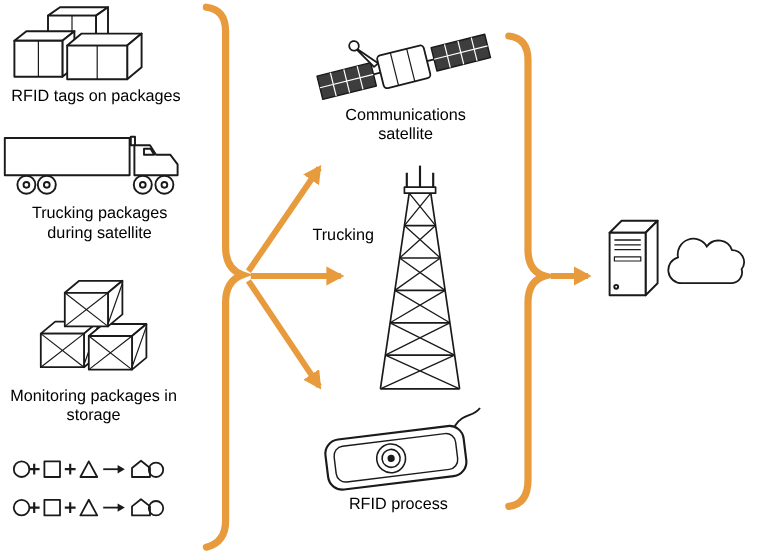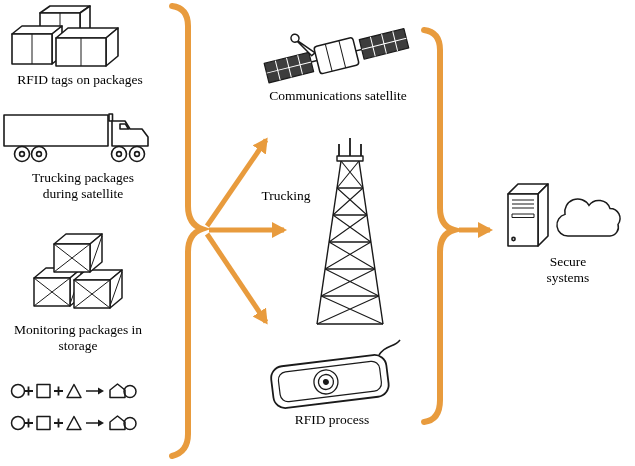--- a/index.html
+++ b/index.html
@@ -1,18 +1,18 @@
 <!DOCTYPE html>
 <html style="--accent: #E89B3D; --line: #1a1a1a;"><head>
 <meta charset="utf-8">
 <style>
   :root{ --accent:#E89B3D; --line:#1a1a1a; }
   html,body{margin:0;padding:0;}
   body{font-family:"Liberation Sans",sans-serif;background:#fff;}
-  .canvas{position:relative;width:635px;height:466px;background:#fff;overflow:hidden;font-family:Liberation Serif, serif;}
+  .canvas{position:relative;width:635px;height:466px;background:#fff;overflow:hidden;}
   .label{position:absolute;font-size:13.5px;line-height:1.22;color:#000;text-align:center;}
   svg.icon{position:absolute;overflow:visible;}
   svg.overlay{position:absolute;left:0;top:0;pointer-events:none;}
   .ln{stroke:var(--line);}
   .lnf{fill:var(--line);}
   .wf{fill:#fff;}
   .nf{fill:none;}
   .panel{fill:#3d3d3d;}
   .grid{stroke:#fff;stroke-width:1;}
   .brace{fill:none;stroke:var(--accent);stroke-width:6;stroke-linecap:round;}
@@ -155,21 +155,20 @@
     </g>
     <g class="ln wf" stroke-width="1.6" stroke-linejoin="round">
       <path d="M10 16 L20 6 L50 6 L40 16 Z"></path>
       <path d="M40 16 L50 6 L50 58 L40 68 Z"></path>
       <rect x="10" y="16" width="30" height="52"></rect>
       <path class="nf" d="M14 22 H36 M14 26 H36 M14 30 H36" stroke-width="1.1"></path>
       <rect x="14" y="36" width="22" height="3.5" stroke-width="1"></rect>
       <circle cx="15.5" cy="61" r="1.6"></circle>
     </g>
   </svg>
-  <div class="label" style="left:533px;top:254px;width:70px">Secure systems</div>
 
   <svg class="overlay" width="635" height="466" viewBox="0 0 635 466">
     <defs>
       <marker id="ah" markerUnits="userSpaceOnUse" markerWidth="20" markerHeight="18" refX="12" refY="8" orient="auto">
         <path class="fill-accent" d="M0 0 L15 8 L0 16 Z"></path>
       </marker>
     </defs>
     <path class="brace" d="M172 6 Q188 8 188 26 L188 206 Q188 224 202 229 Q188 234 188 252 L188 434 Q188 452 172 456"></path>
     <path class="brace" d="M424 30 Q440 32 440 50 L440 208 Q440 226 454 230 Q440 234 440 252 L440 400 Q440 420 424 422"></path>
     <line class="arrow" x1="207" y1="226" x2="266" y2="140" marker-end="url(#ah)"></line>

